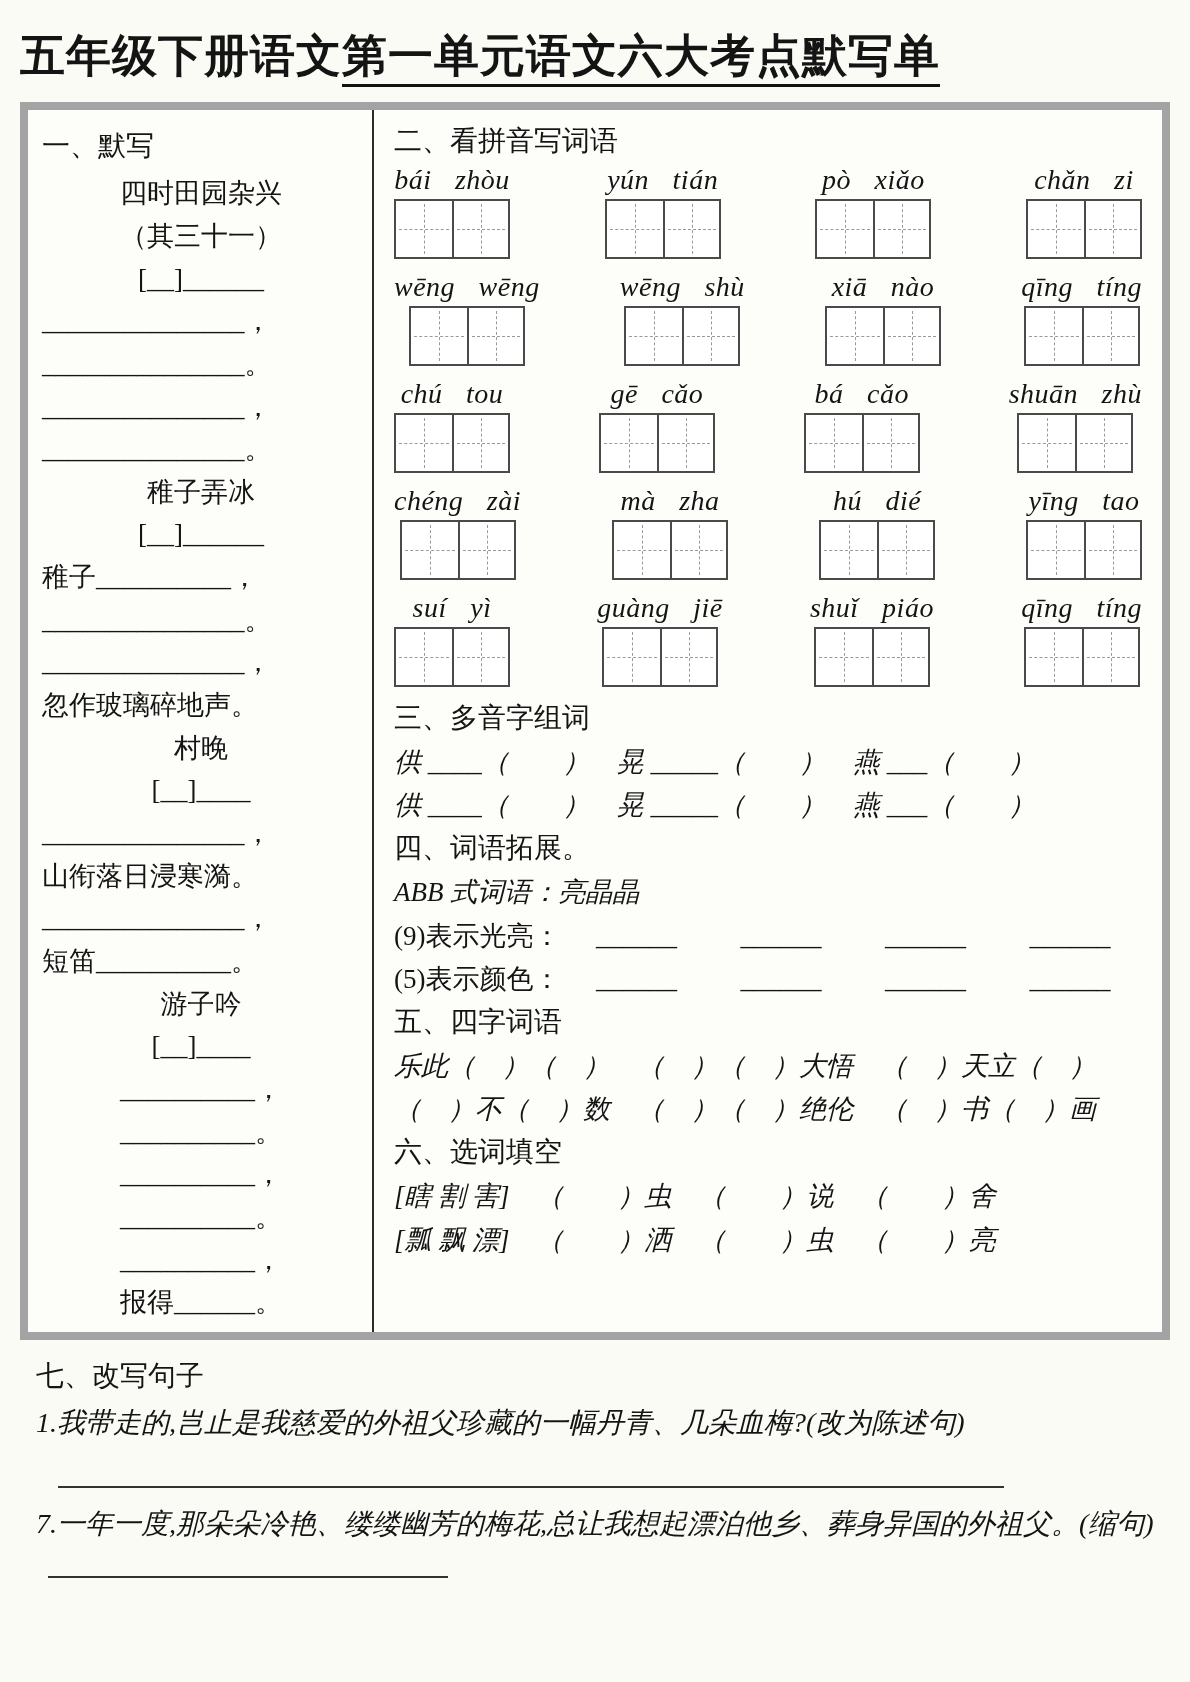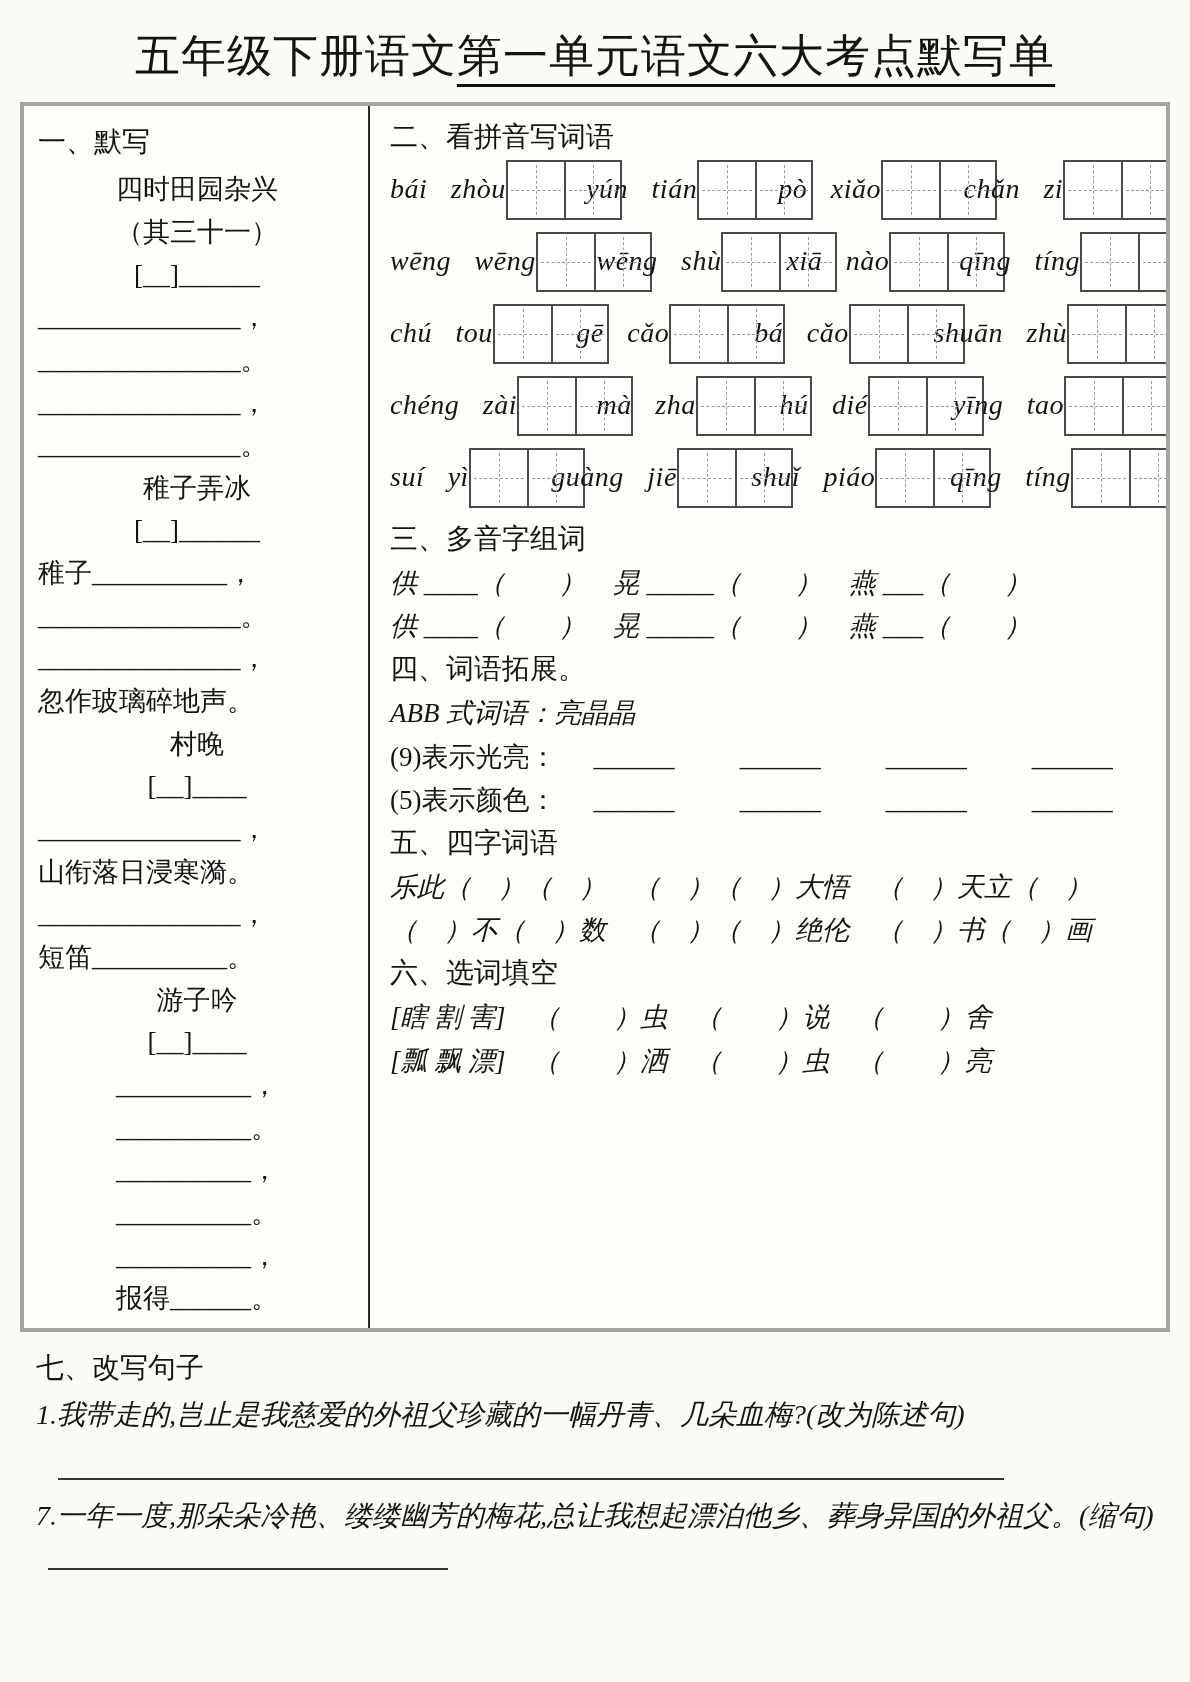--- a/index.html
+++ b/index.html
@@ -6,41 +6,41 @@
   html,body{background:#f6f6f0;}
   body{
     width:1190px;height:1682px;margin:0 auto;overflow:hidden;
     font-family:"Liberation Serif","DejaVu Serif",serif;color:#141414;
     background:#fbfbf6;
   }
   .page{padding:16px 20px 0 20px;}
 
   
   .title{
-    text-align:center;font-size:45px;font-weight:normal;
+    text-align:left;font-size:45px;font-weight:bold;
     letter-spacing:1px;margin:10px 0 16px;white-space:nowrap;
   }
   .title .u{border-bottom:3px solid #111;padding-bottom:3px;}
 
   
-  .sheet{display:flex;border:4px solid #a3a3a3;min-height:1212px;background:#fdfdf9;}
+  .sheet{display:flex;border:8px solid #a3a3a3;min-height:1212px;background:#fdfdf9;}
   .col-left{
     width:346px;flex:0 0 346px;border-right:2px solid #2b2b2b;
     padding:12px 12px 8px 14px;font-size:27px;line-height:1.58;overflow:hidden;
   }
   .col-right{flex:1;padding:10px 16px 24px 20px;font-size:27px;overflow:hidden;}
 
   .sec-heading{font-size:28px;margin:2px 0 4px;white-space:nowrap;}
 
   .poem-line{white-space:nowrap;}
   .poem-line.c{text-align:center;}
 
   
   .py-row{display:flex;justify-content:space-between;align-items:flex-end;margin:0 4px 12px 0;}
-  .py-group{display:flex;align-items:center;min-width:116px;}
+  .py-group{display:flex;flex-direction:column;align-items:center;min-width:116px;}
   .py-label{
     font-style:italic;font-size:28px;white-space:nowrap;
     margin-bottom:3px;word-spacing:16px;letter-spacing:0.5px;
   }
   .grid{display:flex;border:2px solid #4a4a4a;background:#fff;}
   .cell{width:56px;height:56px;position:relative;}
   .cell + .cell{border-left:2px solid #4a4a4a;}
   .cell::before{
     content:"";position:absolute;left:50%;top:3px;bottom:3px;border-left:1px dashed #9a9a9a;
   }

